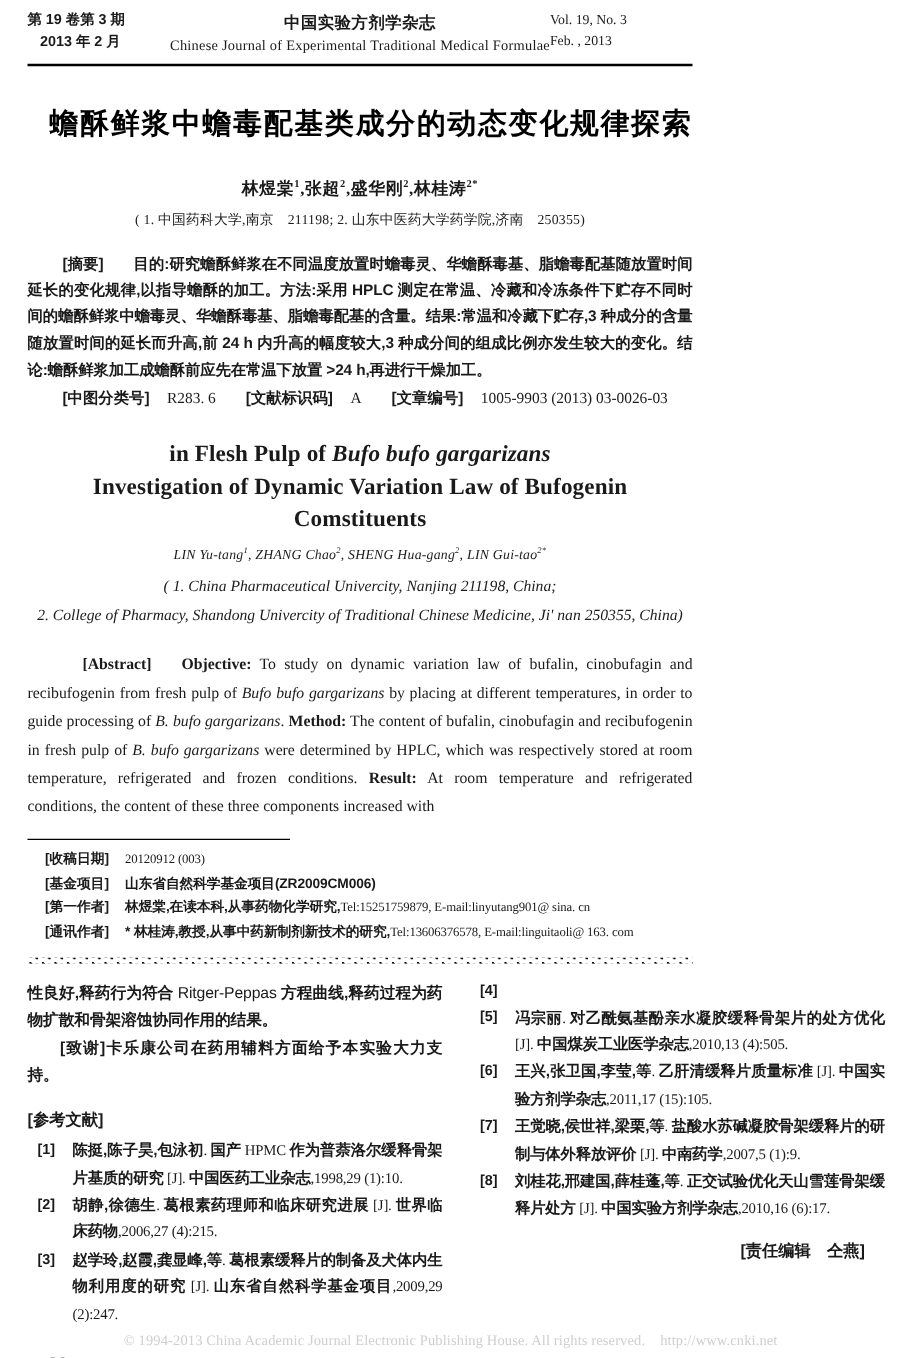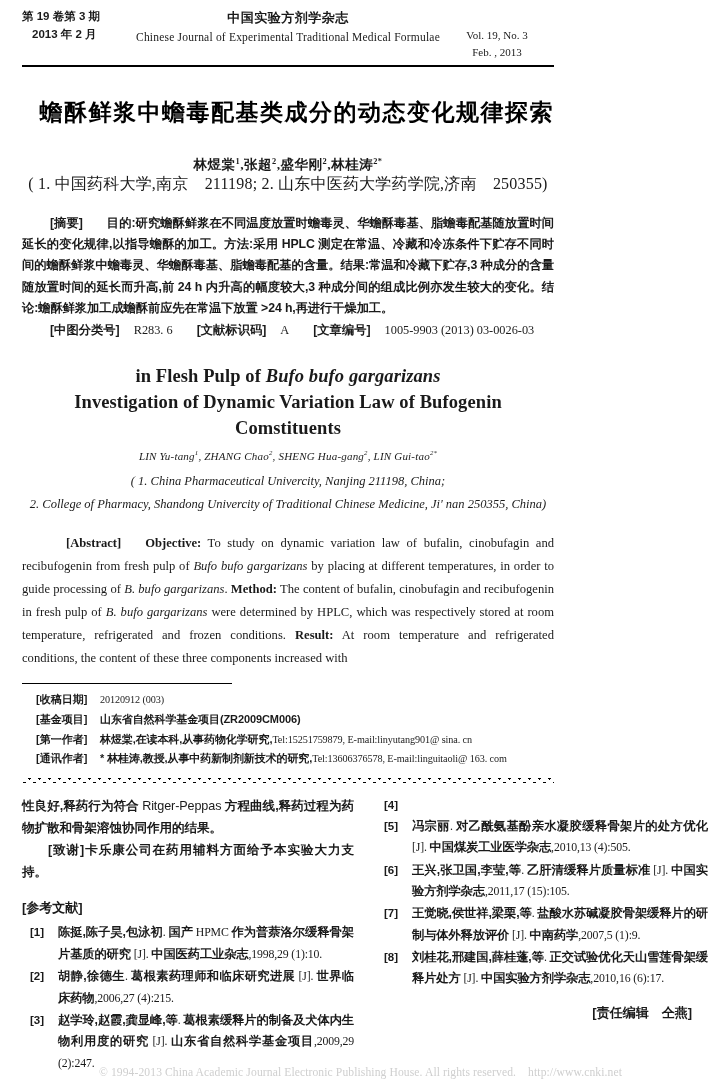--- a/index.html
+++ b/index.html
@@ -29,21 +29,21 @@
     display: flex;
     align-items: flex-start;
     justify-content: space-between;
     padding-top: 8px;
     font-size: 11.5px;
     line-height: 1.55;
   }
   .runhead-col { white-space: nowrap; }
   .runhead-left { text-align: left; width: 150px; }
   .runhead-center { text-align: center; flex: 1; }
-  .runhead-right { text-align: center; width: 150px; margin-top: 19px; }
+  .runhead-right { text-align: left; width: 150px; }
   .rh-cn-vol { font-family: "Liberation Sans", sans-serif; font-weight: bold; font-size: 11.5px; }
   .rh-cn-date { font-family: "Liberation Sans", sans-serif; font-weight: bold; font-size: 11.5px; padding-left: 10px; }
   .rh-journal-cn {
     font-family: "Liberation Sans", sans-serif;
     font-weight: bold;
     font-size: 13px;
     letter-spacing: 0.5px;
   }
   .rh-journal-en {
     font-family: "Liberation Serif", serif;
@@ -73,21 +73,22 @@
   .authors-cn {
     text-align: center;
     font-family: "Liberation Serif", serif;
     font-weight: bold;
     font-size: 13.5px;
     margin-top: 28px;
     letter-spacing: 0.5px;
   }
   .affil-cn {
     text-align: center;
-    font-size: 16px;
+    font-size: 11px;
+    margin-top: 8px;
     letter-spacing: 0.2px;
   }
   sup { font-size: 0.62em; vertical-align: super; line-height: 0; }
 
   
   .abs-cn {
     margin-top: 18px;
     font-family: "Liberation Sans", sans-serif;
     font-size: 12.3px;
     line-height: 1.72;

